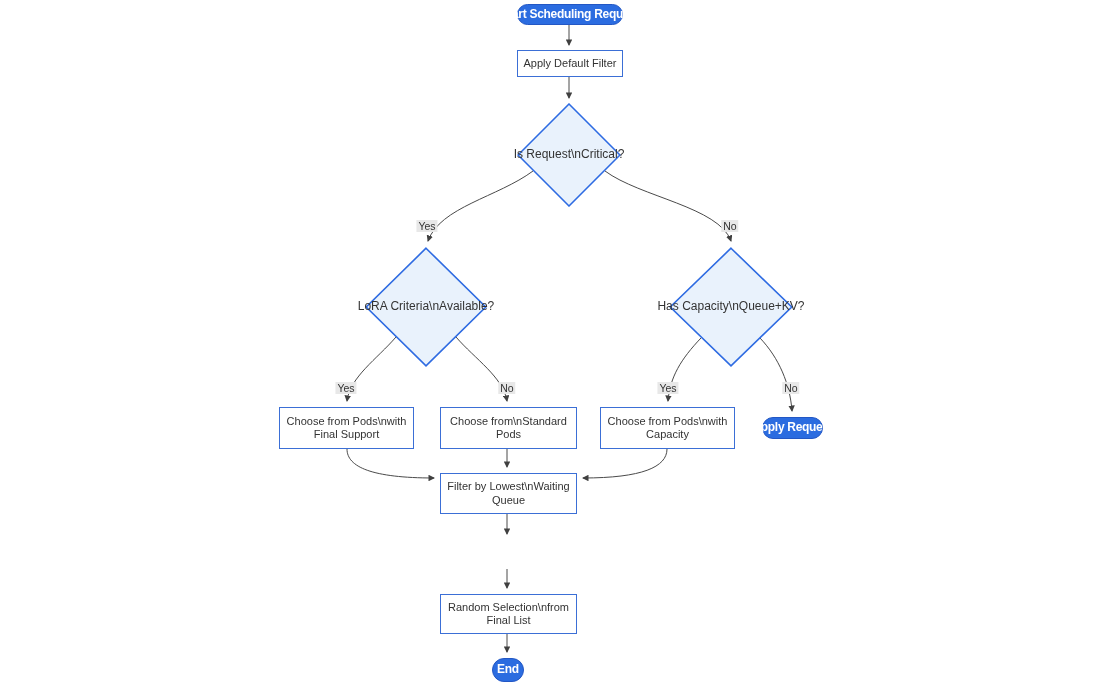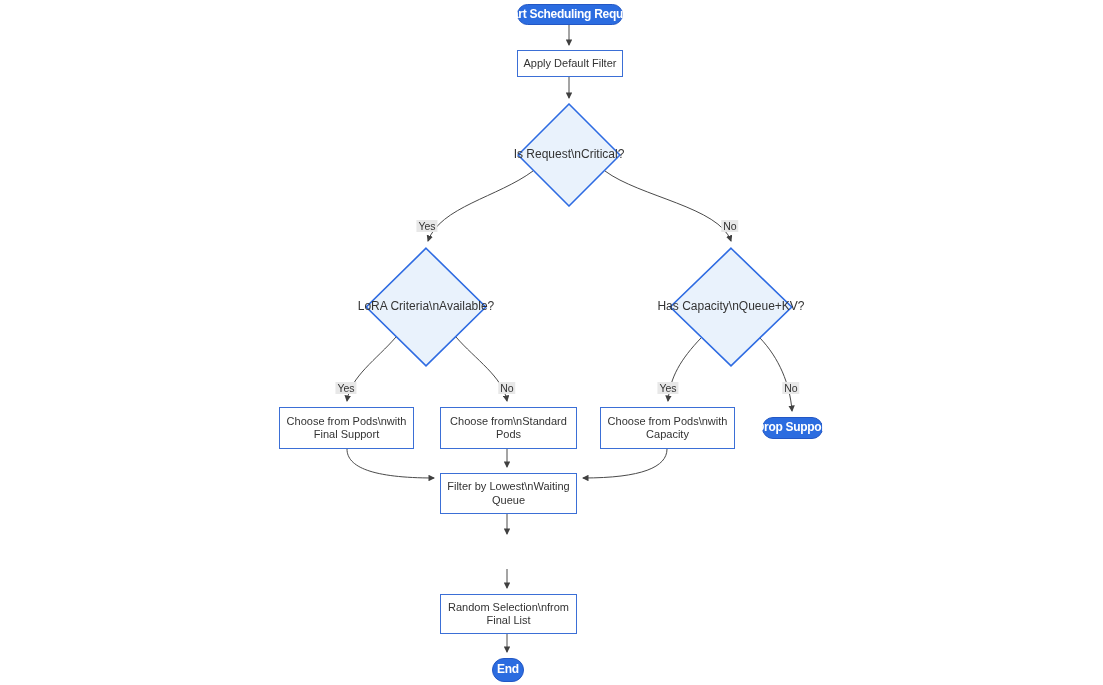--- a/index.html
+++ b/index.html
@@ -101,21 +101,21 @@
     <path class="edge" d="M507,514 L507,534" marker-end="url(#arrow)"></path>
     <path class="edge" d="M507,569 L507,588" marker-end="url(#arrow)"></path>
     <path class="edge" d="M507,634 L507,652" marker-end="url(#arrow)"></path>
   </svg>
 
   <div class="node pill" style="left:517px; top:4px; width:106px; height:21px;">
     <span>Start Scheduling Request</span>
   </div>
 
   <div class="node pill" style="left:762px; top:417px; width:61px; height:22px;">
-    <span>Drop Support</span>
+    <span>Apply Request</span>
   </div>
 
   <div class="node pill" style="left:492px; top:658px; width:32px; height:24px;">
     <span>End</span>
   </div>
 
   <div class="node process" style="left:517px; top:50px; width:106px; height:27px;">
     <span>Apply Default Filter</span>
   </div>
 

